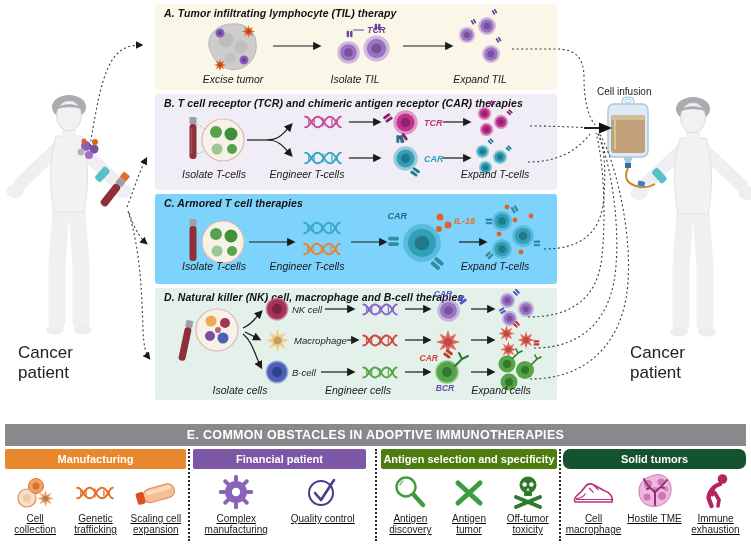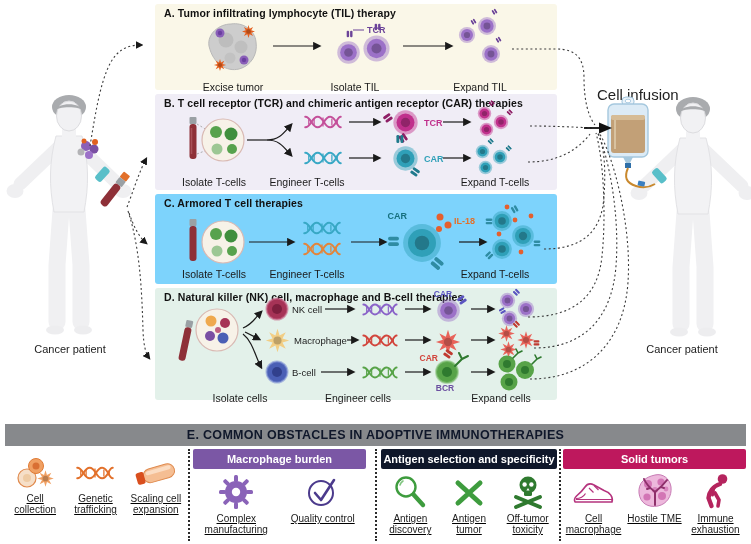--- a/index.html
+++ b/index.html
@@ -1,35 +1,35 @@
 <!DOCTYPE html>
 <html><head>
 <meta charset="utf-8">
 <style>
   html,body{margin:0;padding:0;background:#fff;}
   .stage{position:relative;width:751px;height:544px;background:#ffffff;
          font-family:"Liberation Sans",sans-serif;overflow:hidden;}
-  .panel{position:absolute;left:155px;width:402px;border-radius:3px;}
+  .panel{position:absolute;left:155px;width:402px;border-radius:3px;font-style:italic;}
   .panel svg{position:absolute;left:0;top:0;}
   .panel-title{position:absolute;top:3px;left:9px;font-size:10.5px;font-weight:bold;
                color:#111;white-space:nowrap;letter-spacing:.1px;}
   .step-label{position:absolute;transform:translateX(-50%);font-size:10.5px;color:#1a1a1a;
-              white-space:nowrap;margin-top:8px;}
-  .patient-label{position:absolute;font-size:11px;color:#222;text-align:center;width:104px;}
-  .infusion-label{position:absolute;font-size:15px;color:#222;white-space:nowrap;}
+              white-space:nowrap;}
+  .patient-label{position:absolute;font-size:17px;color:#222;width:104px;}
+  .infusion-label{position:absolute;font-size:10px;color:#222;white-space:nowrap;}
   .overlay{position:absolute;left:0;top:0;pointer-events:none;z-index:6;}
   .figure-svg{position:absolute;z-index:2;}
   .obstacles-bar{position:absolute;left:5px;top:424px;width:741px;height:22px;background:#87898C;
-      color:#0f172a;font-weight:bold;font-size:12.5px;display:flex;align-items:center;
+      color:#ffffff;font-weight:bold;font-size:12.5px;display:flex;align-items:center;
       justify-content:center;letter-spacing:.3px;}
   .group{position:absolute;top:449px;}
   .group-header{height:20px;color:#fff;font-weight:bold;font-size:11px;display:flex;
       align-items:center;justify-content:center;border-radius:2px;}
   .g0 .group-header{background:#E8872B;} .g1 .group-header{background:#7B57A5;}
-  .g2 .group-header{background:#0f172a;} .g3 .group-header{background:#be185d;}
+  .g2 .group-header{background:#4d7c0f;} .g3 .group-header{background:#14532d;border-radius:7px;}
   .group-items{display:flex;justify-content:space-between;margin-top:5px;}
   .item{display:flex;flex-direction:column;align-items:center;flex:1 1 33%;text-decoration:underline;}
   .item .icon{height:36px;display:flex;align-items:flex-end;justify-content:center;}
   .item-label{font-size:10px;line-height:1.12;text-align:center;color:#1a1a1a;margin-top:3px;}
   .sep{position:absolute;top:449px;height:92px;width:0;border-left:2px dotted #2b2b2b;}
   text{font-family:"Liberation Sans",sans-serif;}
 </style>
 </head>
 <body>
 
@@ -374,20 +374,21 @@
   </g>
   <g>
     <line x1="584" y1="128" x2="599" y2="128" stroke="#111" stroke-width="1.8"></line>
     <polygon points="599,122.5 612,128 599,133.5" fill="#111"></polygon>
   </g>
 </svg>
 
 <div class="obstacles-bar">E. COMMON OBSTACLES IN ADOPTIVE IMMUNOTHERAPIES</div>
 
 <div class="group g0" style="left:5px;width:181px">
+  <div class="group-header">Manufacturing</div>
   <div class="group-items">
     <div class="item">
       <div class="icon">
             <svg width="40" height="34">
         <circle cx="12" cy="22" r="9" fill="#F6DFC8" stroke="#E08A4E" stroke-width="1.2"></circle>
         <circle cx="12" cy="22" r="4" fill="#EECBA4"></circle>
         <circle cx="21" cy="10" r="7.5" fill="#F0A063" stroke="#E07B35"></circle>
         <circle cx="21" cy="10" r="3.5" fill="#D96F33"></circle>
         <use href="#sym-spiky" x="21" y="13" width="19" height="19" style="color:#F0A063"></use>
       </svg>
@@ -412,21 +413,21 @@
         </g>
       </svg>
           </div>
       <div class="item-label">Scaling cell expansion</div>
     </div>
   </div>
 </div>
 <div class="sep" style="left:188px"></div>
 
 <div class="group g1" style="left:193px;width:173px">
-  <div class="group-header">Macrophage burden</div>
+  <div class="group-header">Financial patient</div>
   <div class="group-items">
     <div class="item">
       <div class="icon">
             <svg width="36" height="36">
         <g fill="#8A63B8">
           <rect x="16" y="1" width="4" height="7" rx="1.5"></rect>
           <rect x="16" y="1" width="4" height="7" rx="1.5" transform="rotate(45 18 18)"></rect>
           <rect x="16" y="1" width="4" height="7" rx="1.5" transform="rotate(90 18 18)"></rect>
           <rect x="16" y="1" width="4" height="7" rx="1.5" transform="rotate(135 18 18)"></rect>
           <rect x="16" y="1" width="4" height="7" rx="1.5" transform="rotate(180 18 18)"></rect>

